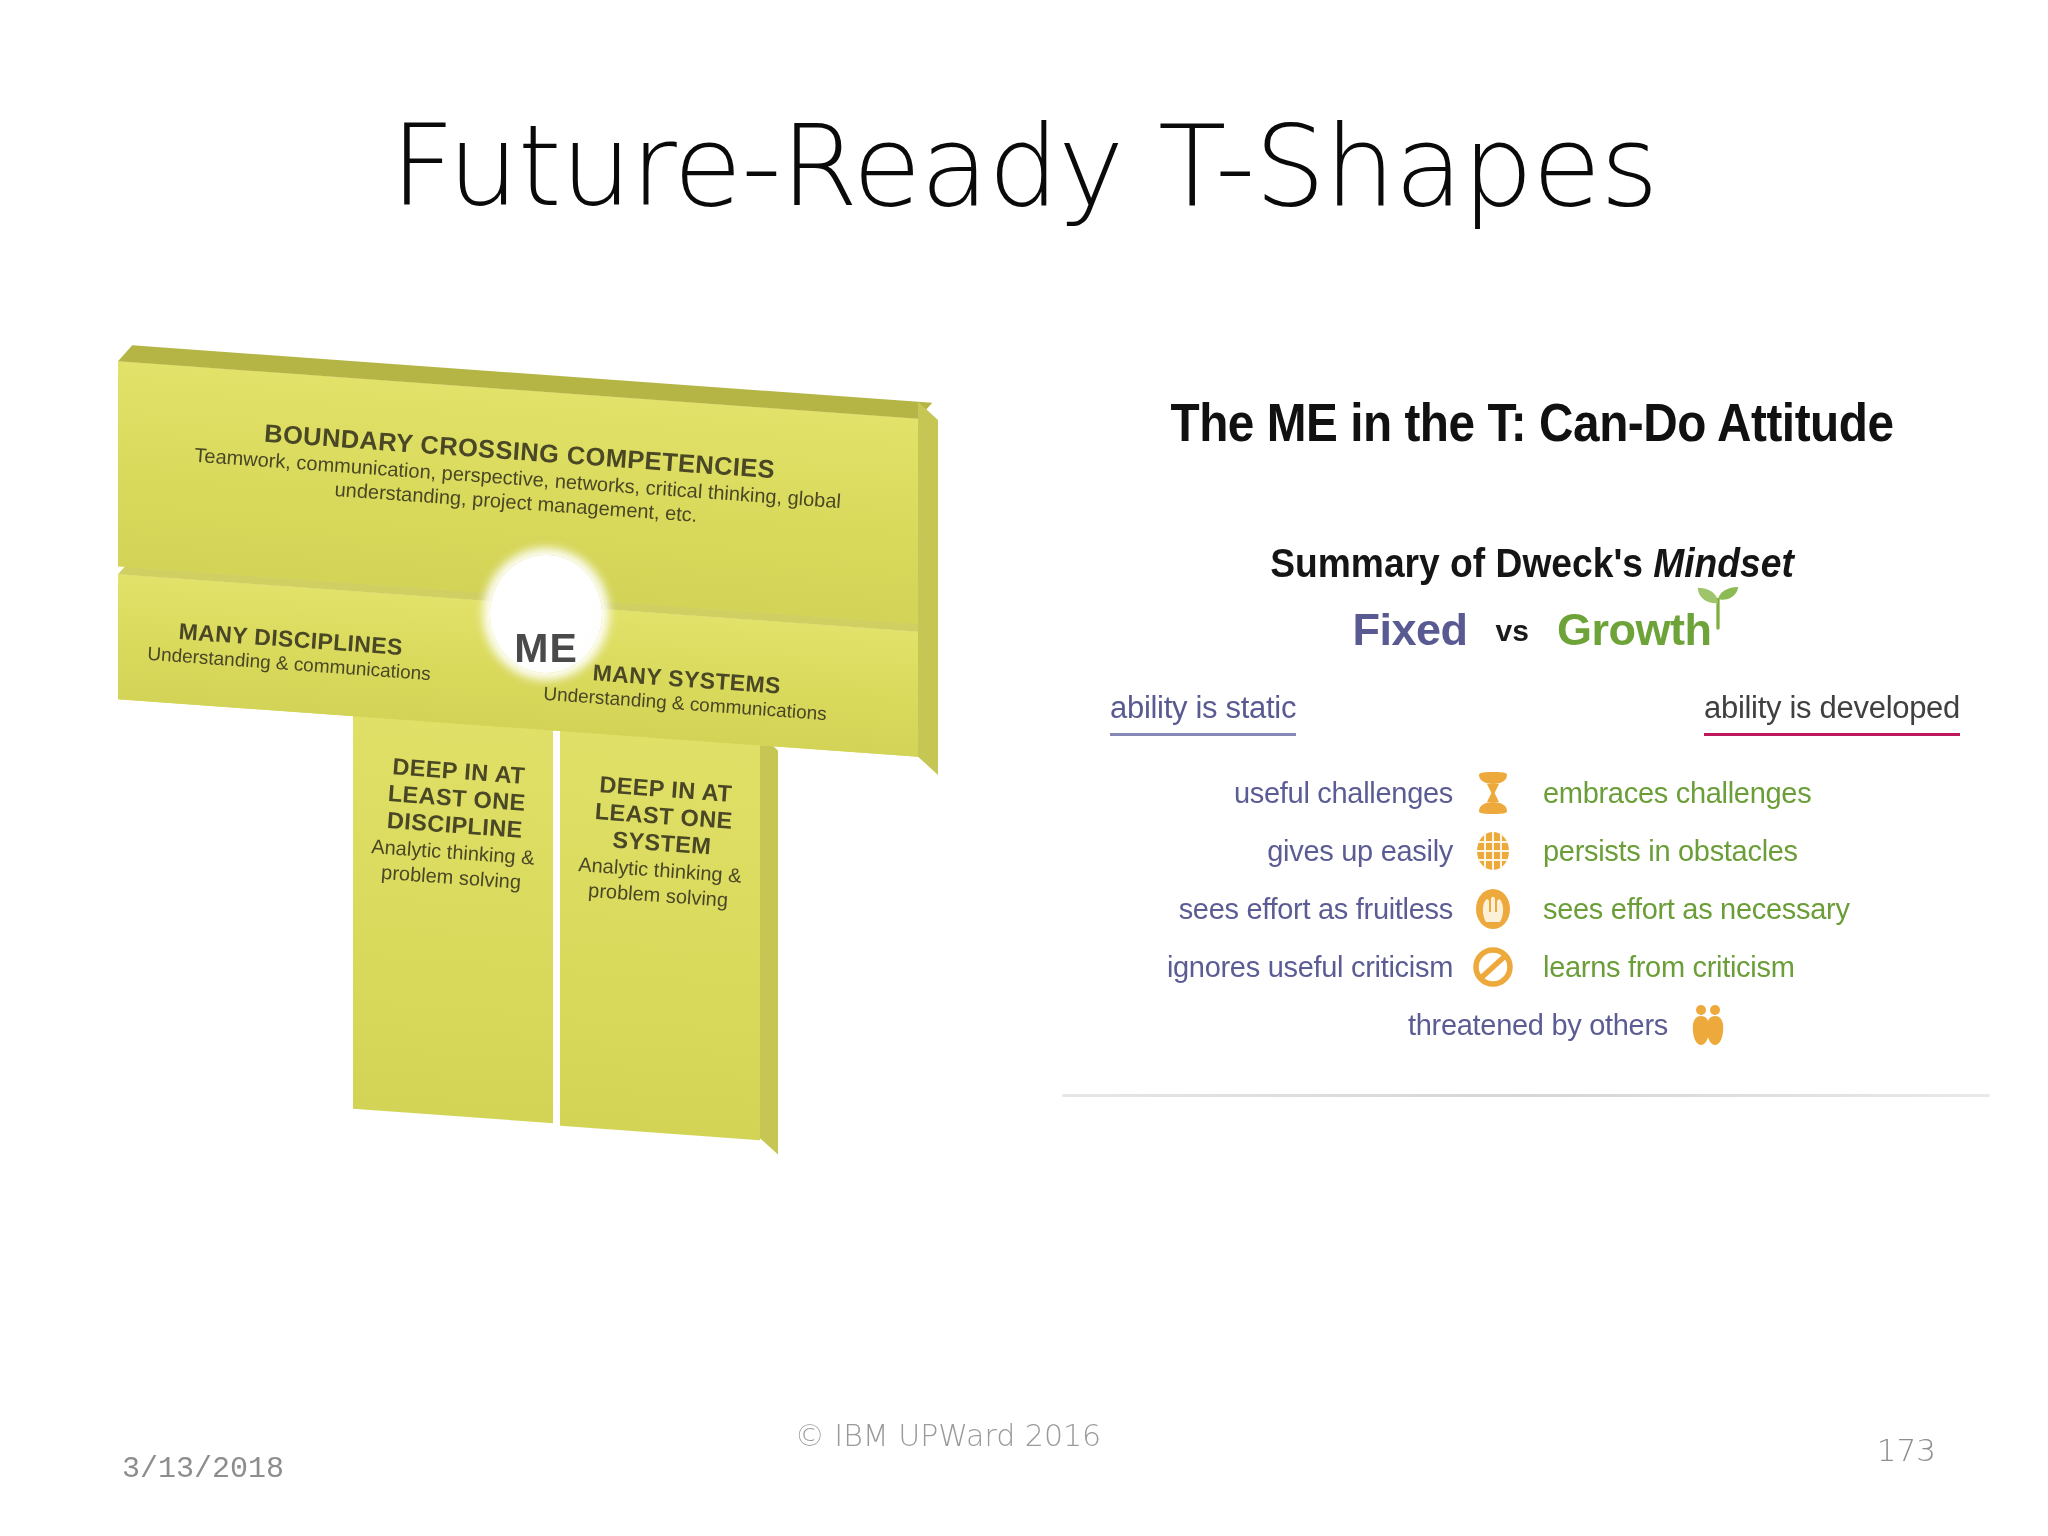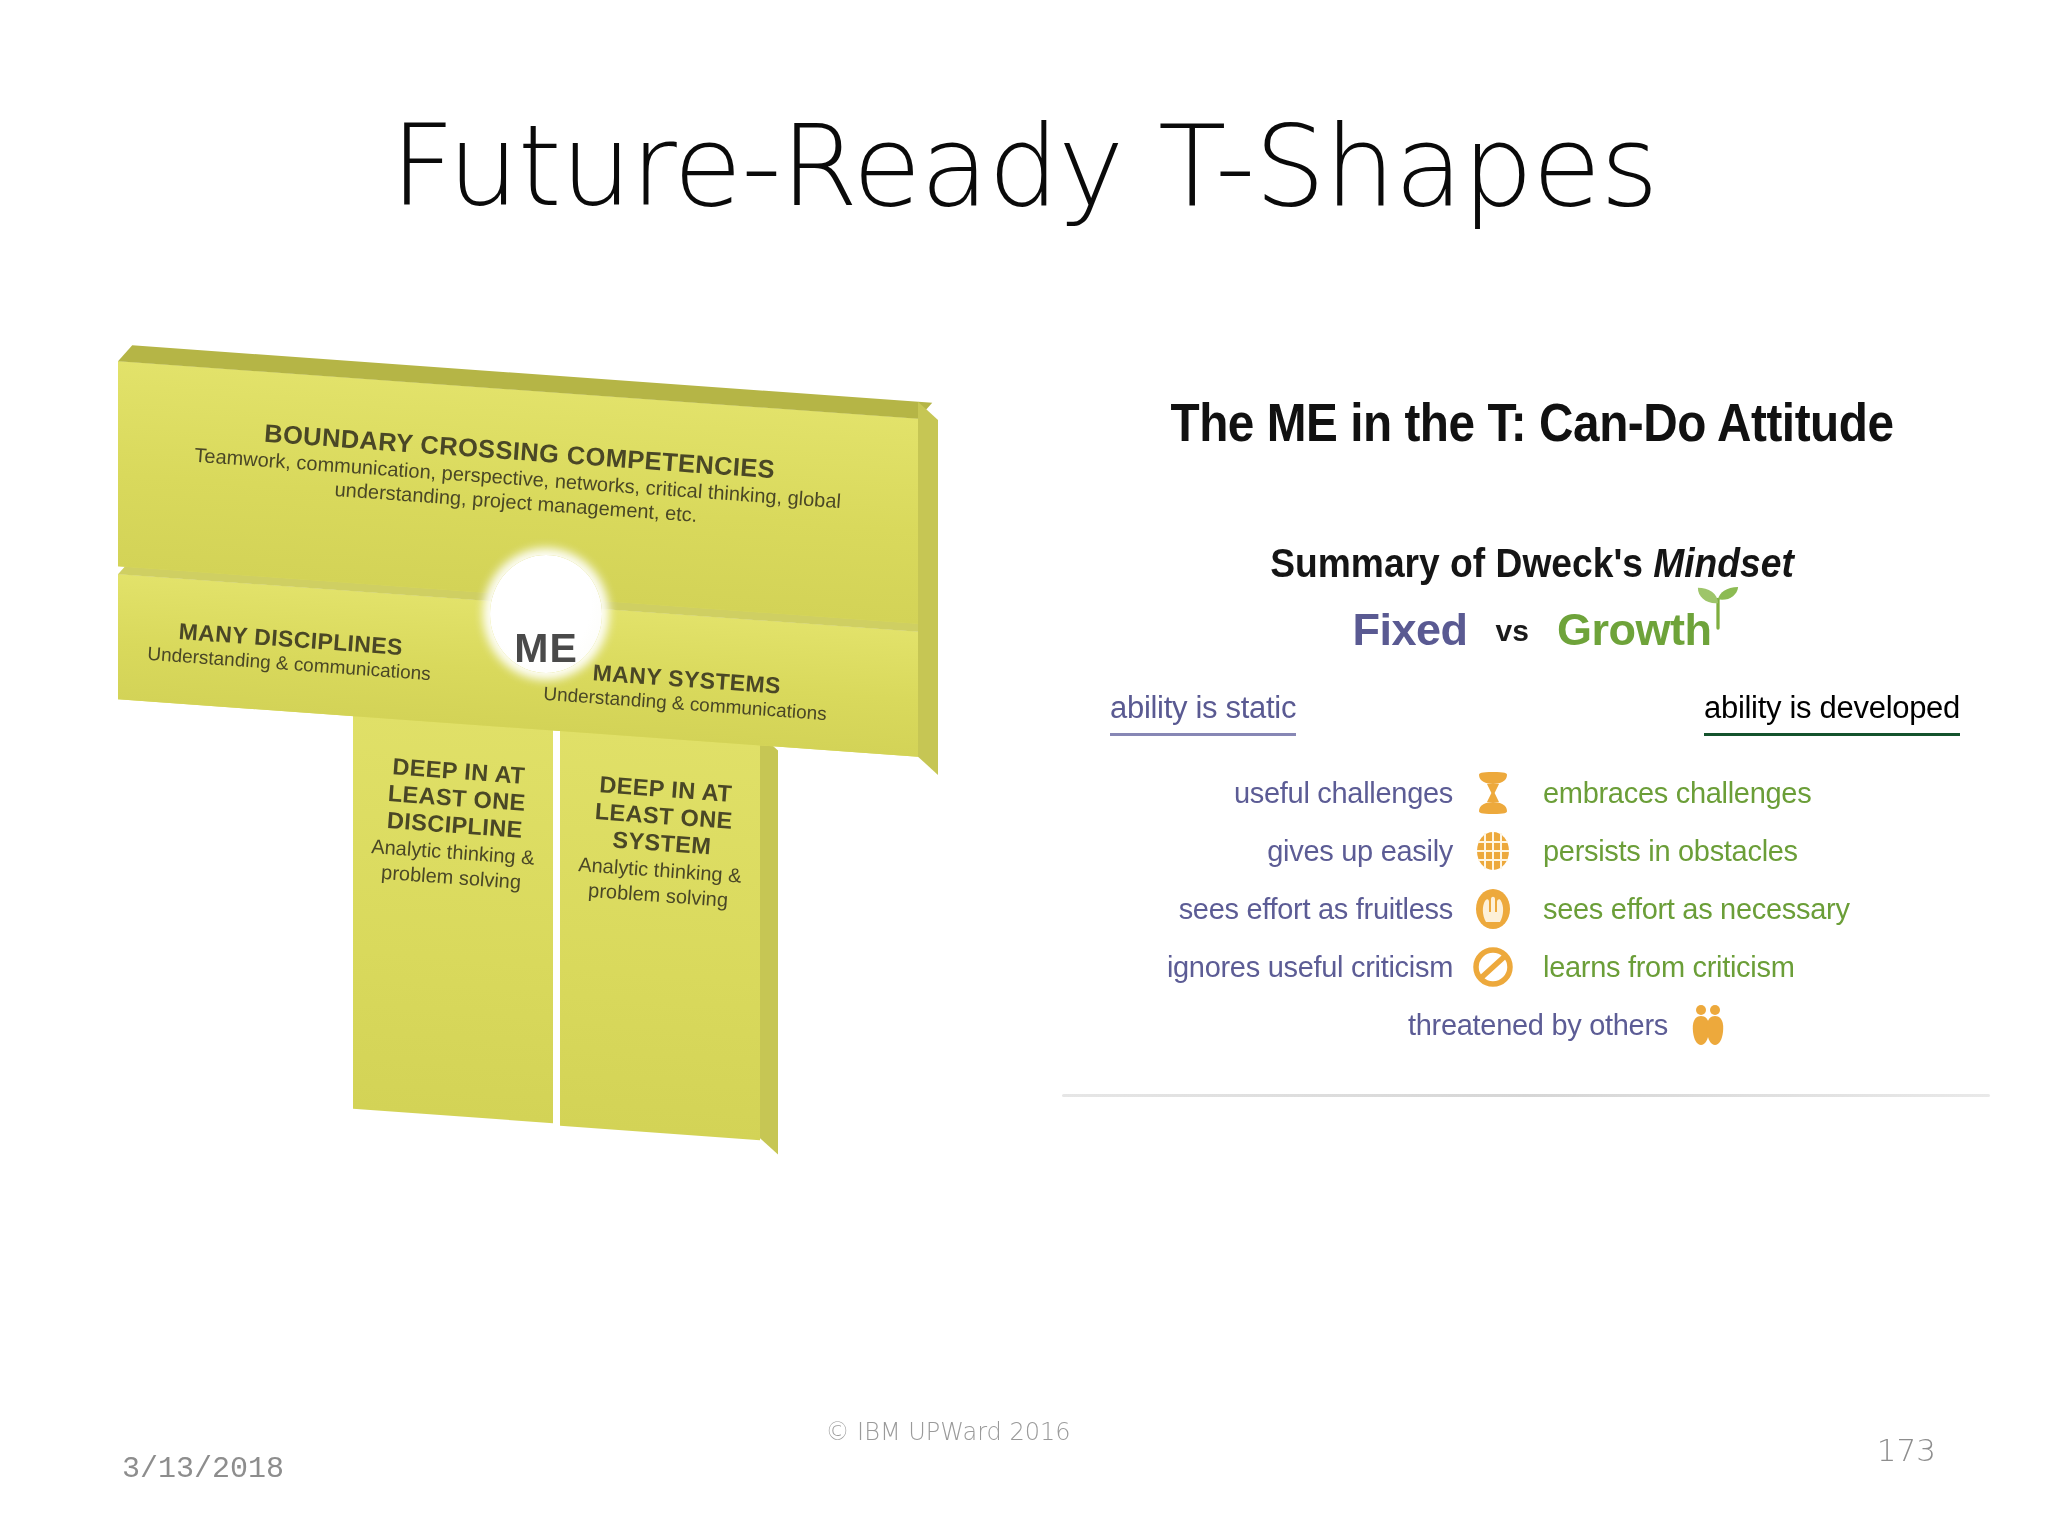--- a/index.html
+++ b/index.html
@@ -173,21 +173,21 @@
 
   .cols{
     display:flex;margin-top:34px;padding:0 42px 0 48px;
     justify-content:space-between;
   }
   .colhead{
     font-size:31px;font-weight:normal;letter-spacing:-.3px;
     padding-bottom:7px;white-space:nowrap;
   }
   .colhead.fixed{color:#5a5a92;border-bottom:3px solid #8787b5;}
-  .colhead.growth{color:#000000;border-bottom:3px solid #14532d;text-align:center;}
+  .colhead.growth{color:#404040;border-bottom:3px solid #be185d;text-align:center;}
 
   .rows{margin-top:28px;}
   .row{
     display:flex;align-items:center;justify-content:center;
     height:58px;
   }
   .row .left{
     width:352px;text-align:right;
     font-size:29px;color:#5c5c95;letter-spacing:-.3px;white-space:nowrap;
   }
@@ -204,21 +204,21 @@
   }
 
   
   .f-date{
     position:absolute;left:122px;top:1452px;
     font-size:30px;color:#8d8d8d;
     font-family:Liberation Mono, monospace;font-weight:300;
   }
   .f-copy{
     position:absolute;left:0;top:1418px;width:1896px;text-align:center;
-    font-size:24px;color:#9a9a9a;
+    font-size:30px;color:#9a9a9a;
     font-family:"DejaVu Sans", sans-serif;font-weight:300;
   }
   .f-page{
     position:absolute;right:112px;top:1432px;
     font-size:31px;color:#8d8d8d;
     font-family:"DejaVu Sans", sans-serif;font-weight:300;
   }
 </style>
 </head>
 <body>

